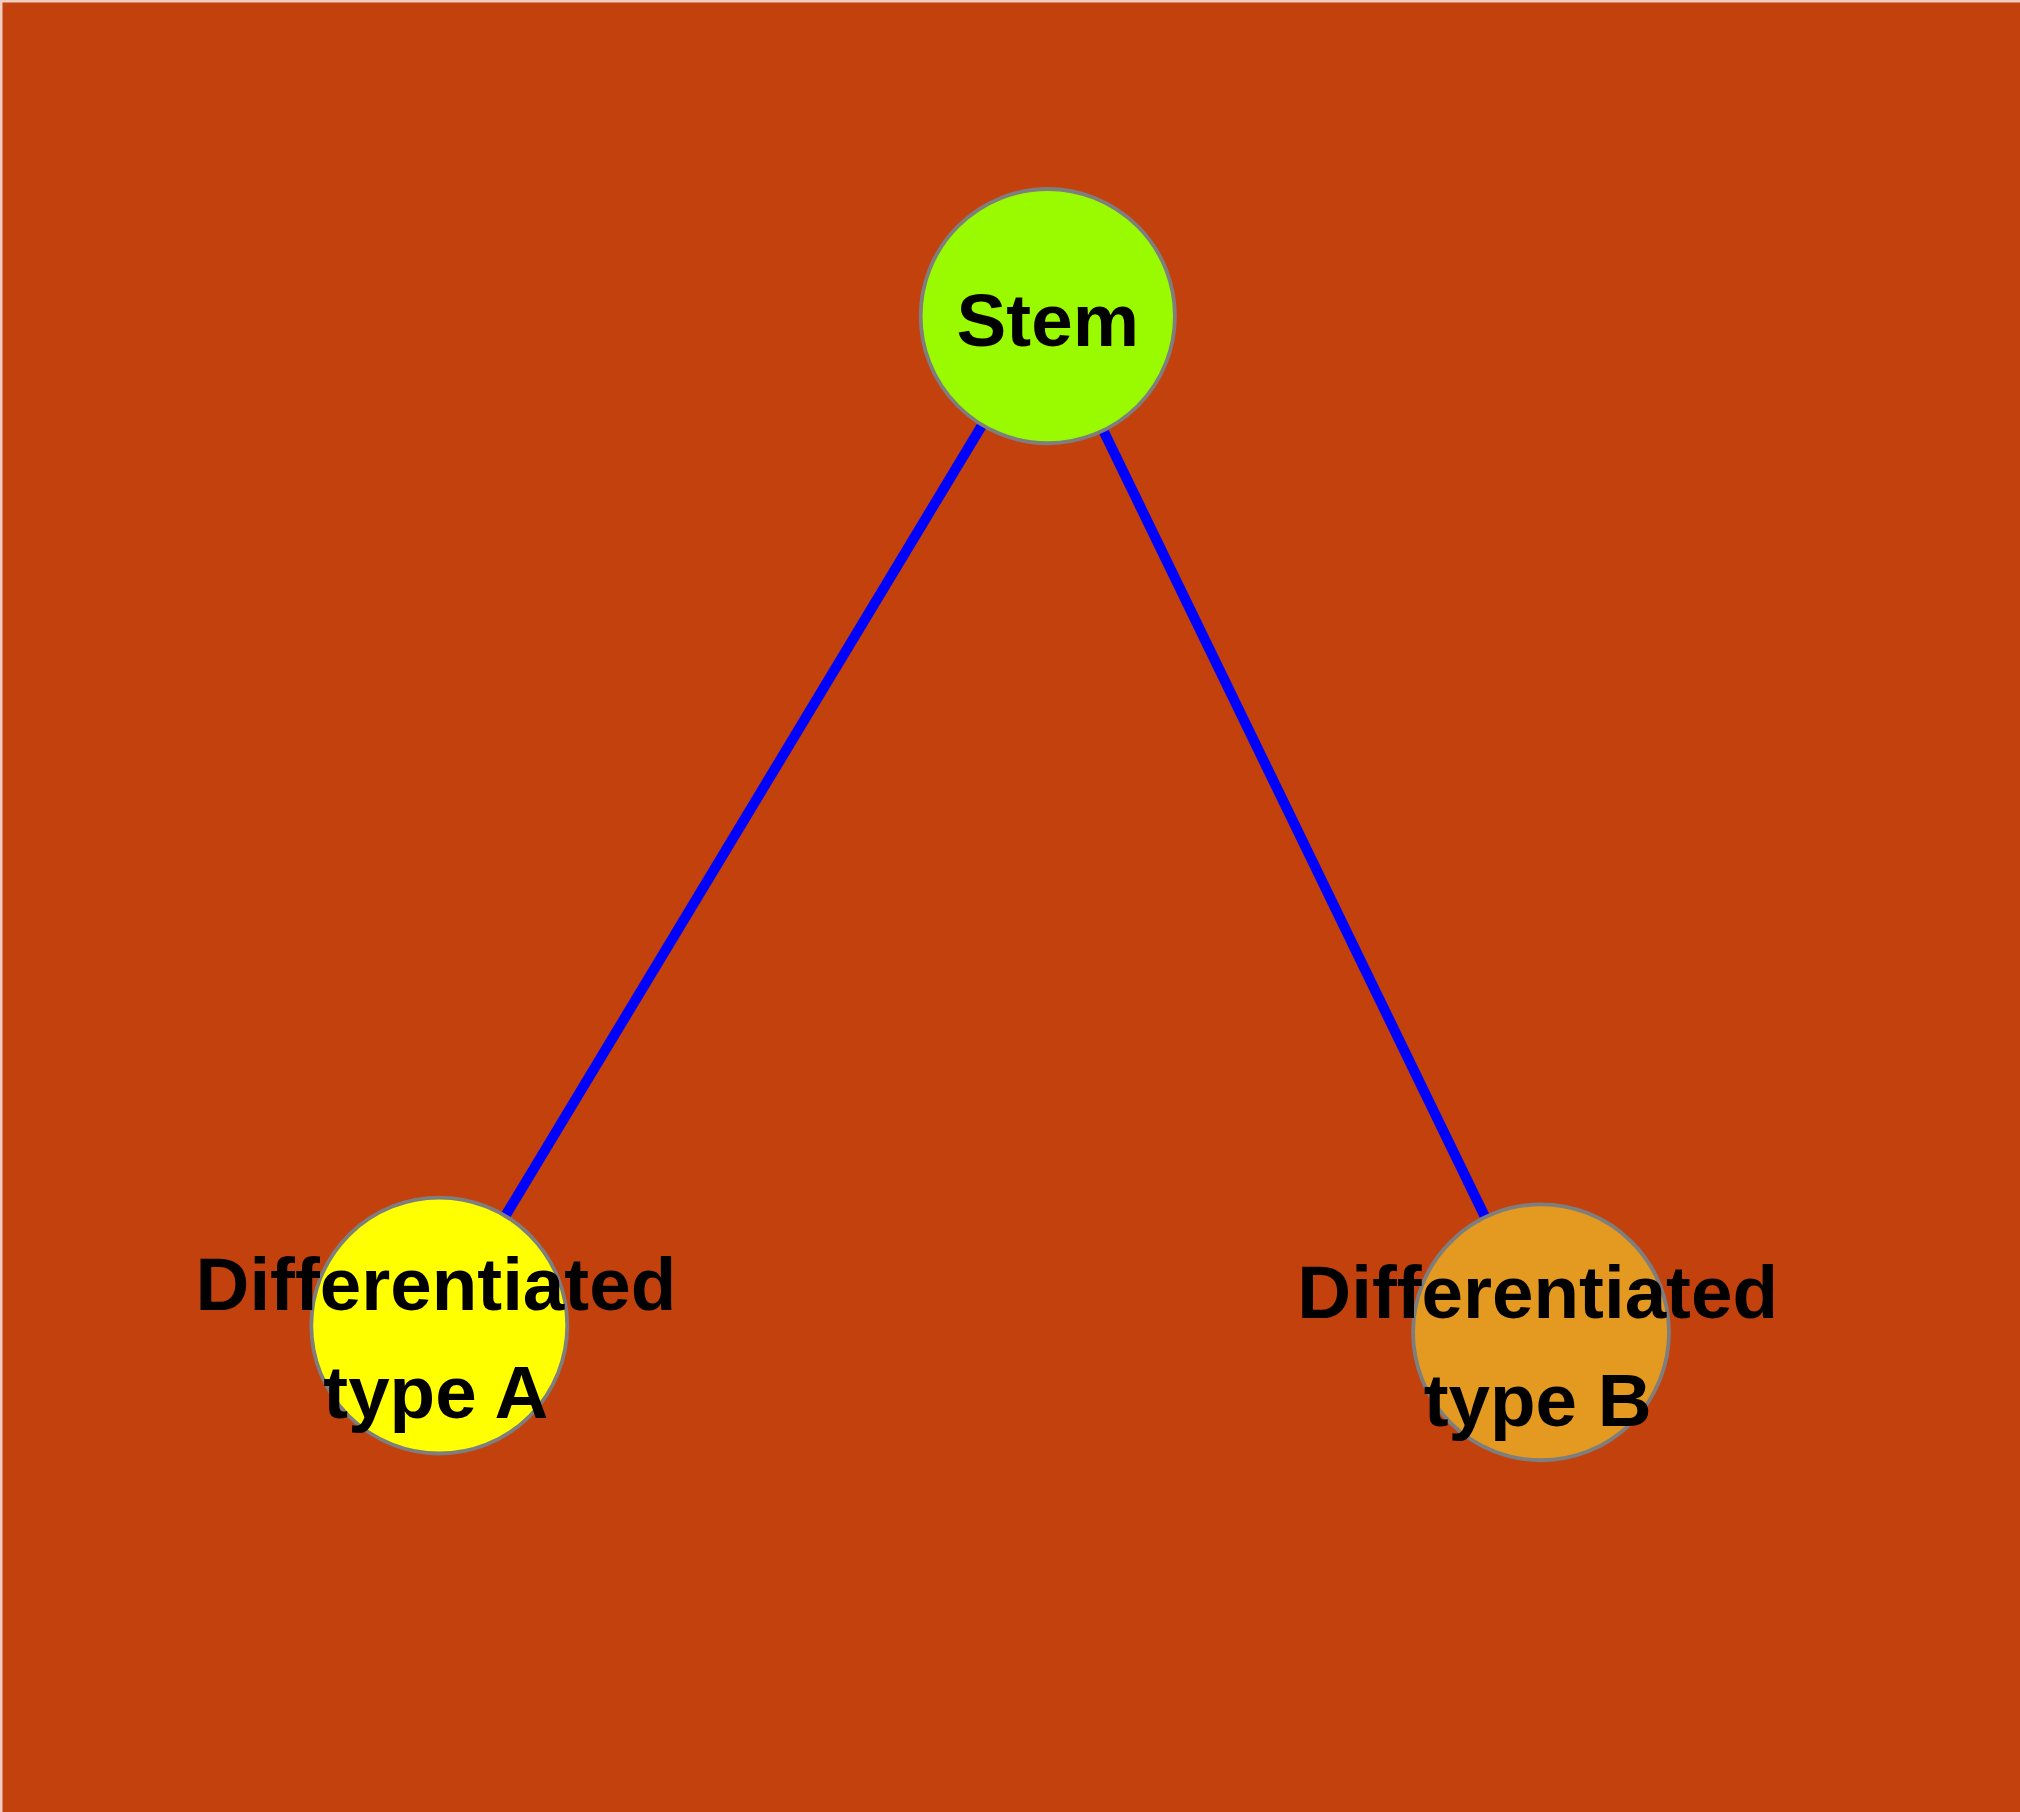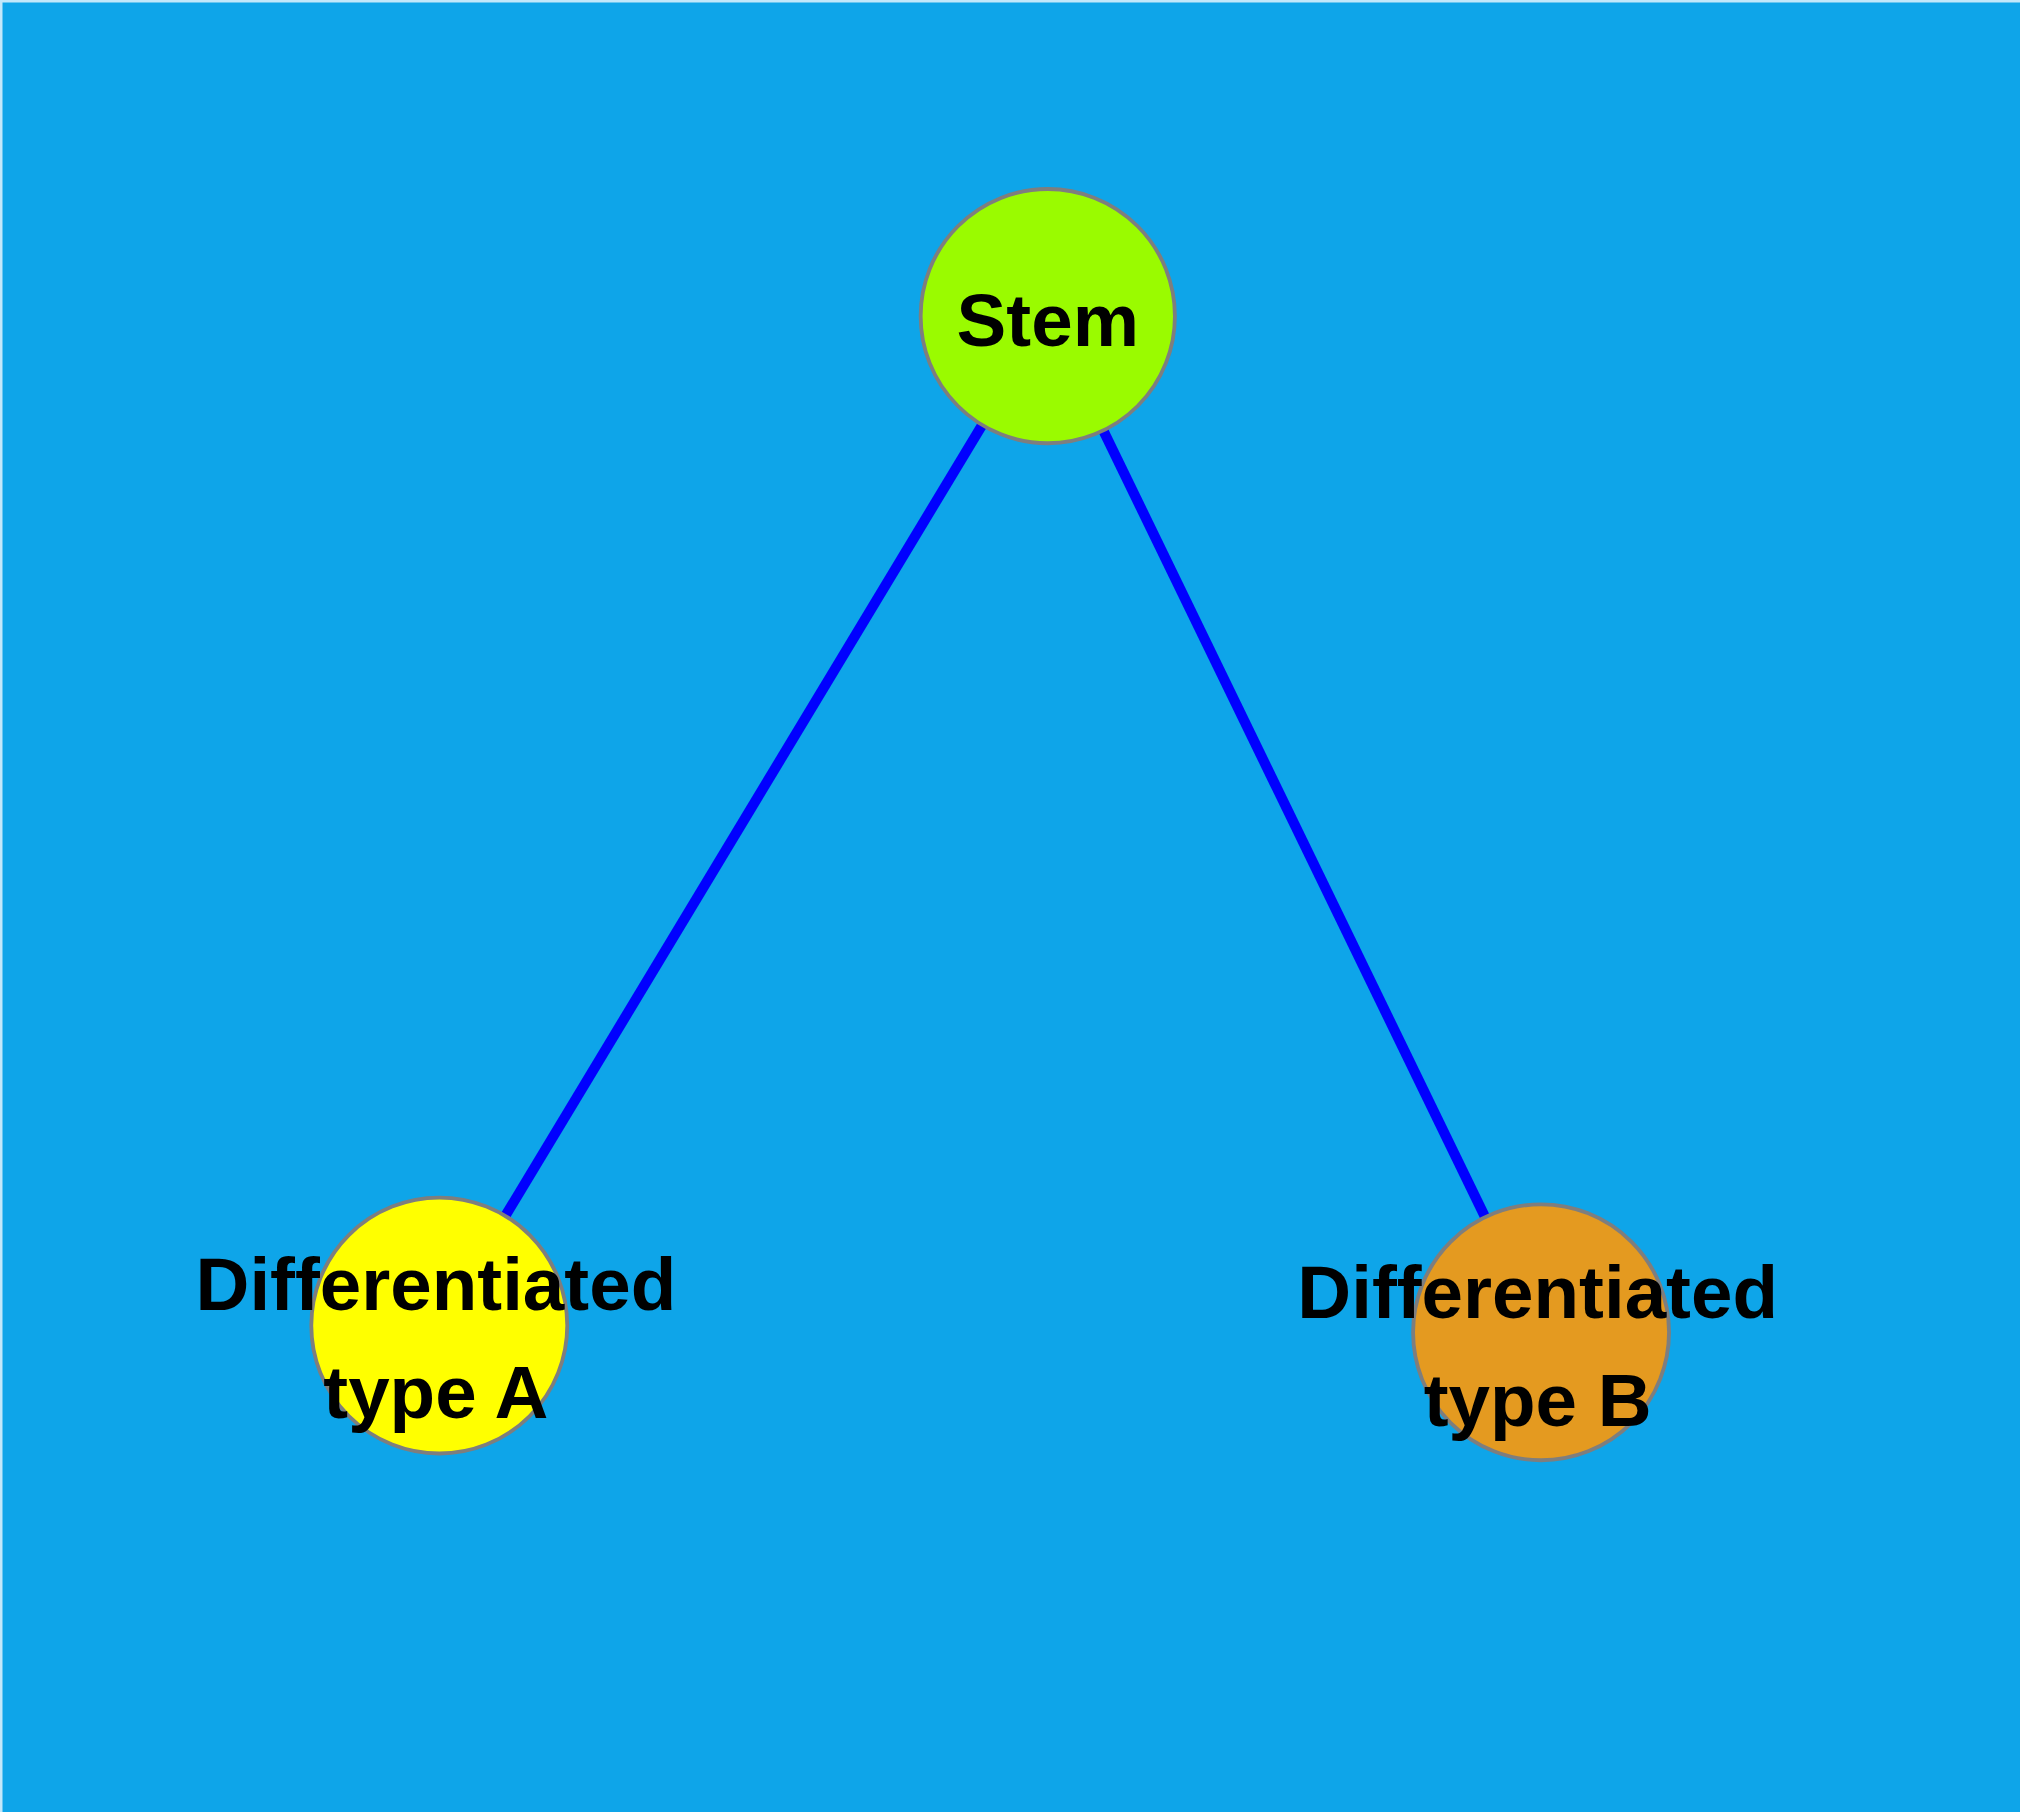--- a/index.html
+++ b/index.html
@@ -36,21 +36,21 @@
   .node-label {
     font-family: "Liberation Sans", sans-serif;
     font-weight: bold;
     font-size: 88px;
     text-anchor: middle;
   }
 </style>
 </head>
 <body>
 
-<div class="canvas" style="background-color: #0ea5e9;">
+<div class="canvas" style="background-color: #c2410c;">
 
   <svg viewBox="0 0 2384 2138">
 
     <line class="edge" x1="1236" y1="373" x2="518" y2="1564" stroke="#0000FF"></line>
     <line class="edge" x1="1236" y1="373" x2="1818" y2="1572" stroke="#0000FF"></line>
 
     <circle class="node" cx="1236" cy="373" r="150" fill="#9AFB00" stroke="#7E7E7E"></circle>
     <circle class="node" cx="518" cy="1564" r="151" fill="#FFFF00" stroke="#7E7E7E"></circle>
     <circle class="node" cx="1818" cy="1572" r="151" fill="#E49A20" stroke="#7E7E7E"></circle>
 

